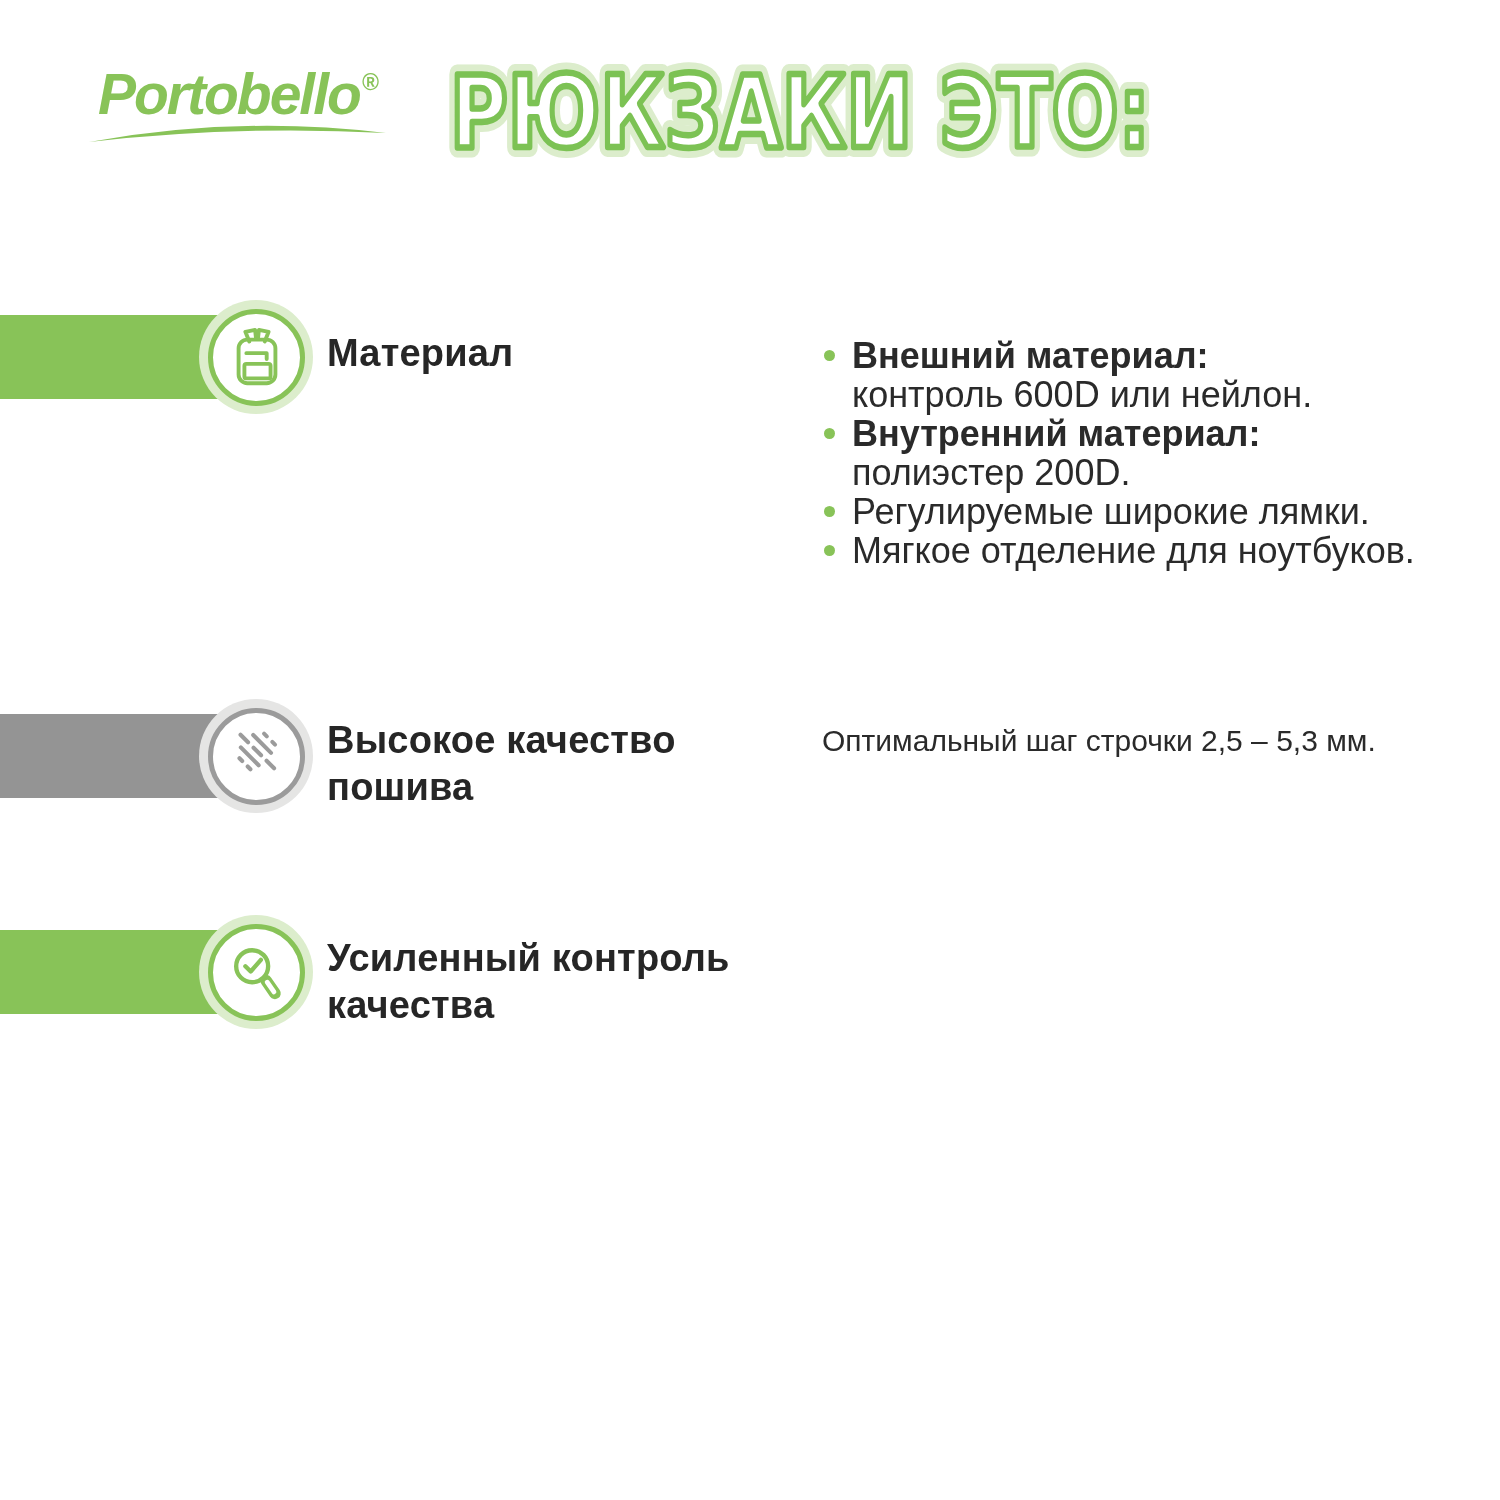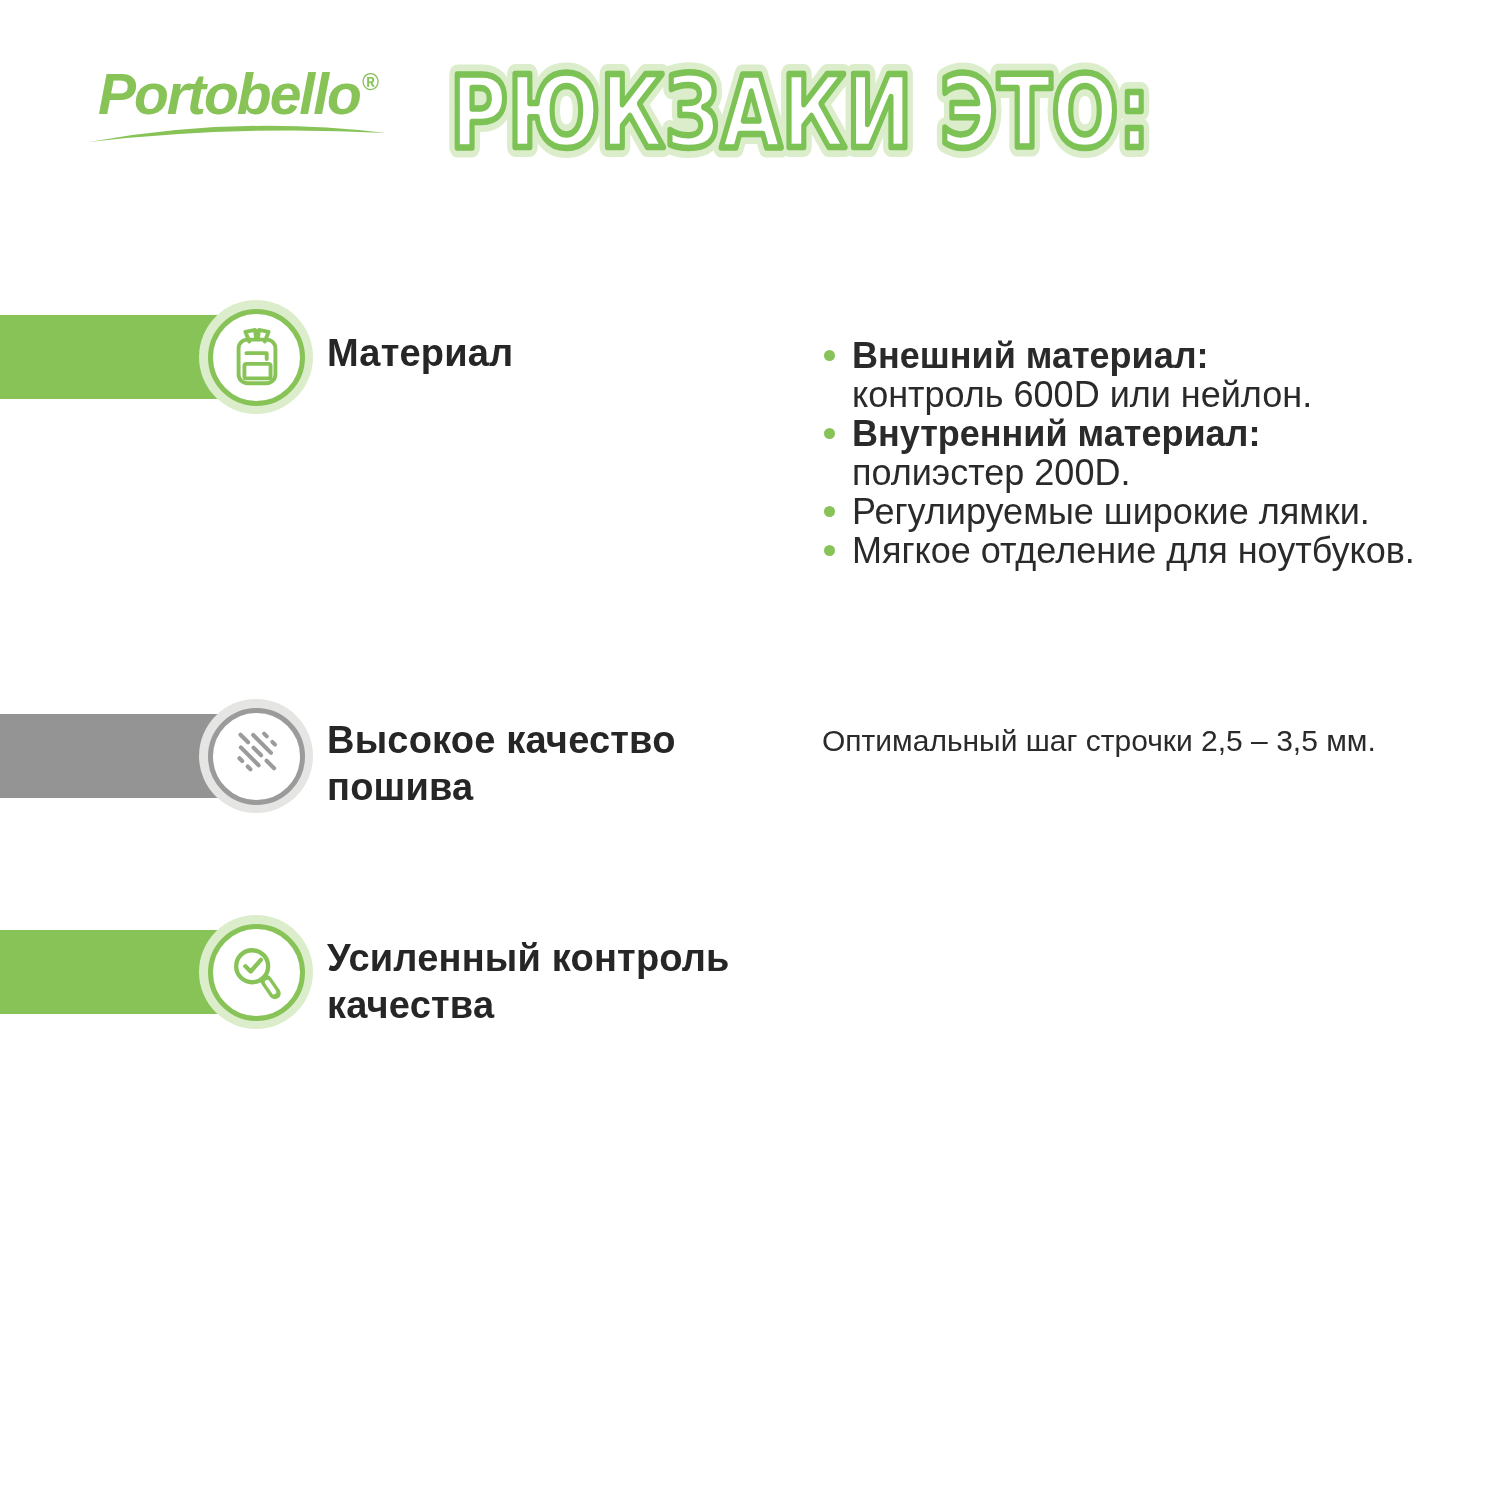--- a/index.html
+++ b/index.html
@@ -105,21 +105,21 @@
     <div class="icon-circle ring-gray" style="left:208px;top:708px">
       <svg width="62" height="62" viewBox="0 0 64 64" fill="none" stroke="#9b9b9b" stroke-width="4.2" stroke-linecap="round">
         <line x1="39.3" y1="7.9" x2="52.1" y2="20.7" stroke-dasharray="4 8"></line>
         <line x1="28.1" y1="9.3" x2="50.7" y2="31.9" stroke-dasharray="26 8"></line>
         <line x1="15" y1="9" x2="51" y2="45" stroke-dasharray="11 8"></line>
         <line x1="15.3" y1="22.1" x2="37.9" y2="44.7" stroke-dasharray="26 8"></line>
         <line x1="13.9" y1="33.3" x2="26.7" y2="46.1" stroke-dasharray="4 8"></line>
       </svg>
     </div>
     <h2 class="heading h2-row"><span>Высокое качество</span><br><span>пошива</span></h2>
-    <p class="note">Оптимальный шаг строчки 2,5 – 3,5 мм.</p>
+    <p class="note">Оптимальный шаг строчки 2,5 – 5,3 мм.</p>
   </section>
 
   <section>
     <div class="bar bar-green" style="top:930px"></div>
     <div class="halo halo-green" style="left:199px;top:915px"></div>
     <div class="icon-circle ring-green" style="left:208px;top:924px">
       <svg width="62" height="62" viewBox="0 0 64 64" fill="none" stroke-linecap="round" stroke-linejoin="round">
         <line x1="41.5" y1="40" x2="50.5" y2="53" stroke="#88c358" stroke-width="12"></line>
         <line x1="42.5" y1="41.5" x2="49.5" y2="51.5" stroke="#ffffff" stroke-width="5"></line>
         <circle cx="27" cy="25" r="16.5" stroke="#88c358" stroke-width="4.5"></circle>

